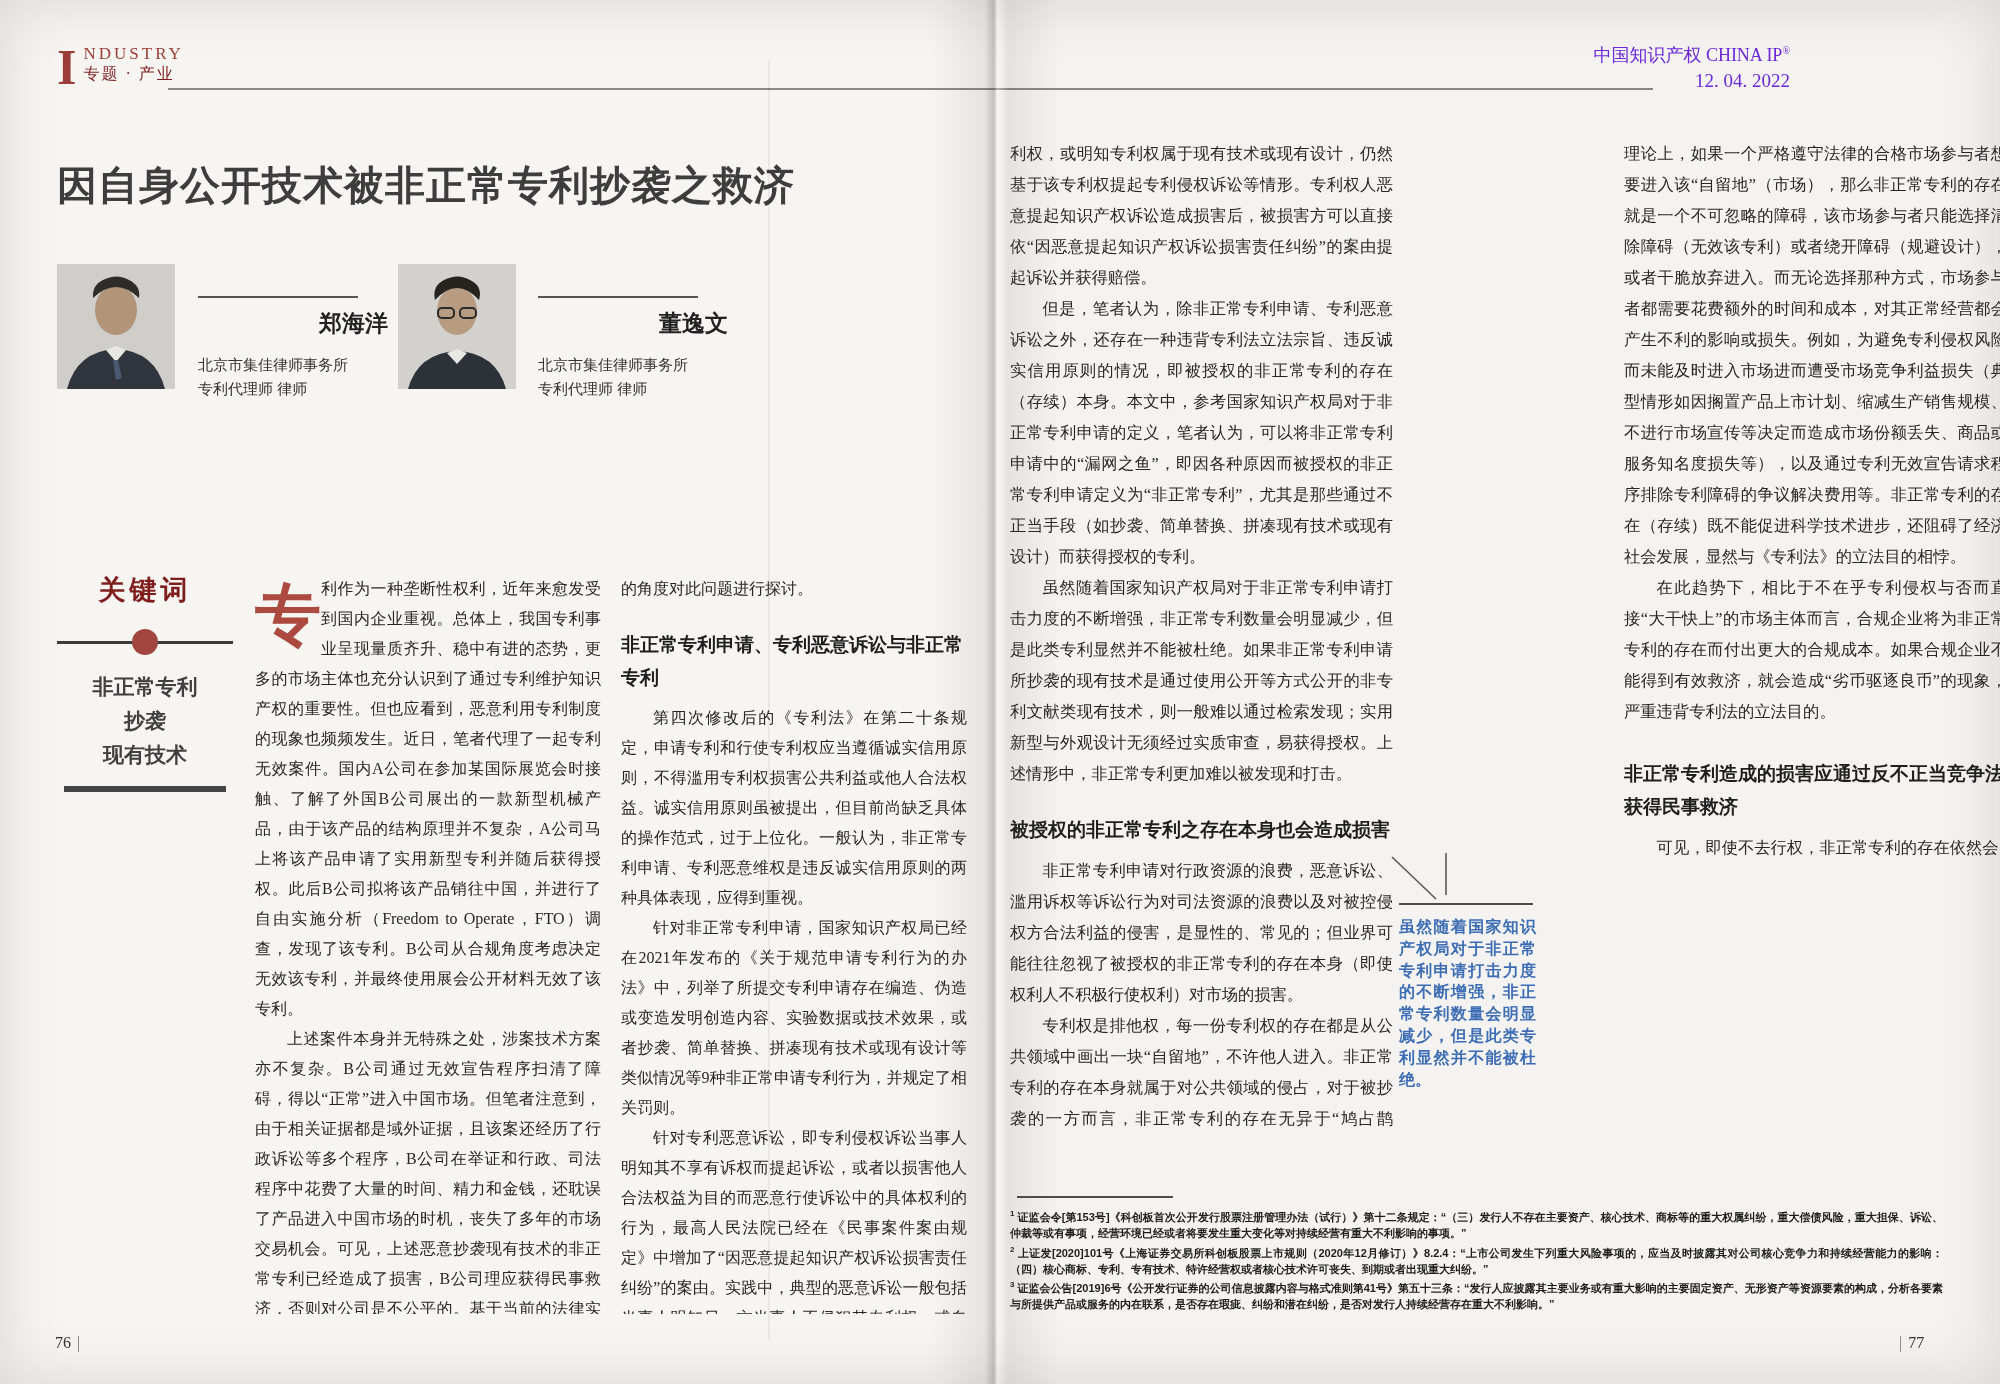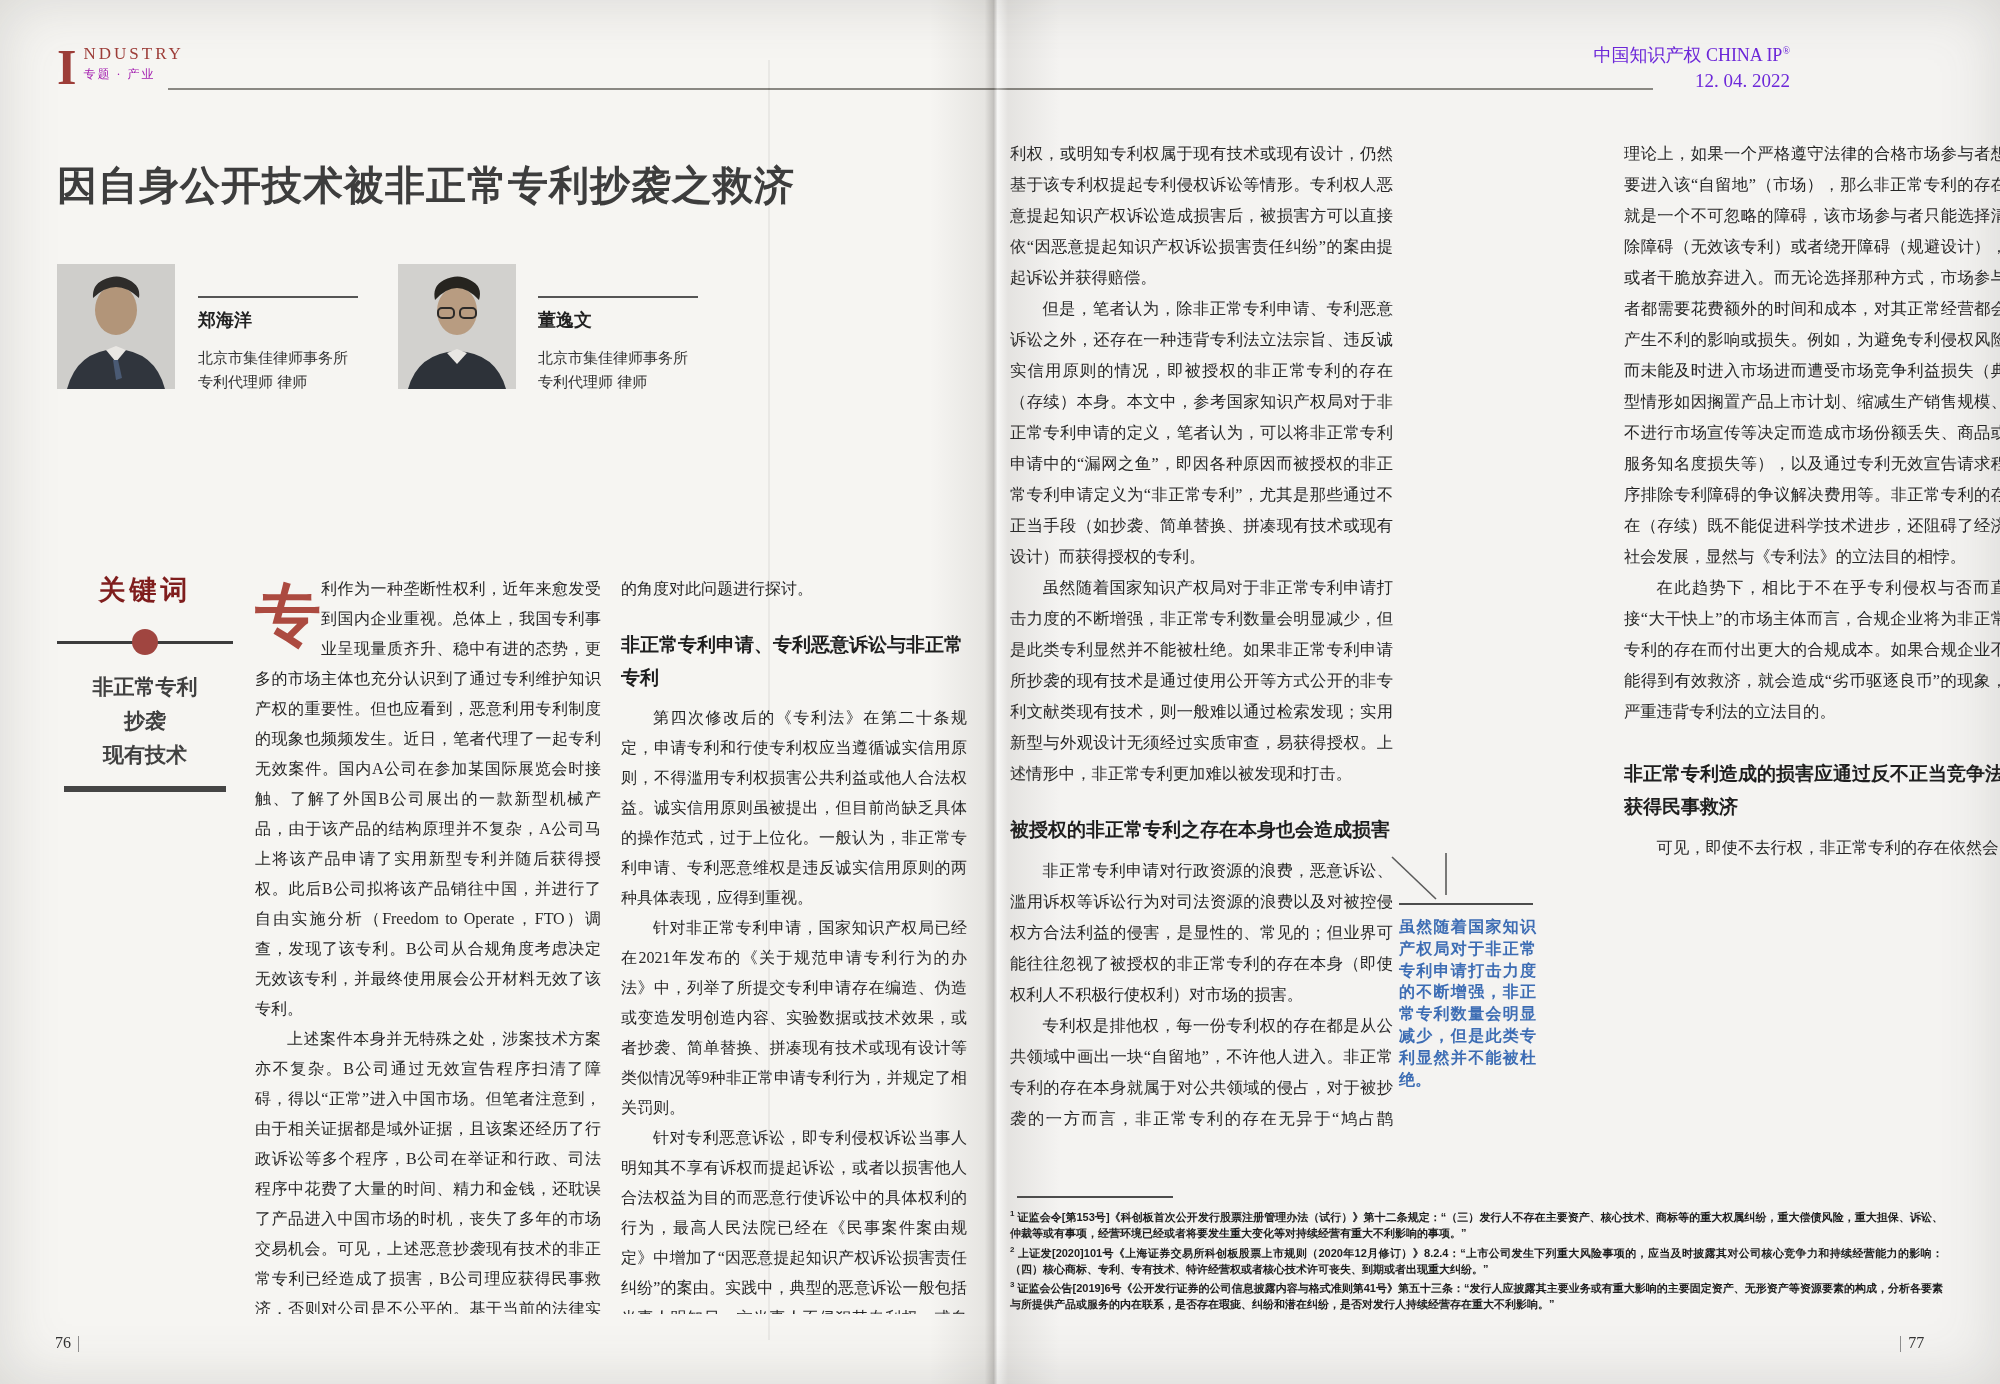--- a/index.html
+++ b/index.html
@@ -10,35 +10,35 @@
   .fold{position:absolute;left:930px;top:0;width:130px;height:1384px;pointer-events:none;
         background:linear-gradient(to right,rgba(0,0,0,0) 0%,rgba(90,85,78,0.10) 42%,rgba(60,55,50,0.28) 49%,rgba(255,255,255,0.35) 52%,rgba(90,85,78,0.10) 60%,rgba(0,0,0,0) 100%);}
   .crease{position:absolute;left:768px;top:60px;width:2px;height:1280px;background:rgba(0,0,0,0.05);pointer-events:none;}
   .edge-shade{position:absolute;left:0;top:0;width:2000px;height:1384px;pointer-events:none;
         box-shadow:inset 0 0 60px rgba(80,75,70,0.18);}
 
   
   .masthead{position:absolute;left:57px;top:44px;}
   .mast-i{float:left;font-size:50px;line-height:46px;color:#9d3d38;font-weight:bold;margin-right:7px;}
   .mast-en{font-size:17px;letter-spacing:3px;color:#9d3d38;line-height:19px;}
-  .mast-cn{font-size:12px;color:#a21caf;line-height:22px;letter-spacing:2px;}
+  .mast-cn{font-size:16px;color:#7f1d1d;line-height:22px;letter-spacing:2px;}
   .head-rule{position:absolute;left:168px;top:88px;width:1485px;height:1.5px;background:#8a8883;}
   .brand-block{position:absolute;left:1540px;top:38px;width:250px;text-align:right;color:#6d28d9;}
   .brand-line{font-size:18px;line-height:26px;}
   .brand-line sup{font-size:10px;}
   .brand-date{font-size:19px;line-height:26px;}
 
   
   .article-title{position:absolute;left:57px;top:158px;width:920px;font-family:"Liberation Sans","DejaVu Sans",sans-serif;
         font-weight:800;font-size:40px;letter-spacing:1px;color:#3d3d3d;}
   .photo{position:absolute;width:118px;height:125px;overflow:hidden;background:linear-gradient(#d8d7d4,#c6c5c2);}
   .photo svg{display:block;}
   .author-text{position:absolute;width:190px;}
   .author-rule{width:160px;height:1.5px;background:#555;margin-bottom:10px;}
-  .author-name{font-family:Liberation Serif, serif;font-weight:700;font-size:18px;color:#222;margin:0 0 14px 0;}
+  .author-name{font-family:Liberation Serif, serif;font-weight:700;font-size:23px;color:#222;margin:0 0 14px 0;text-align:right;}
   .author-aff{font-family:"Liberation Sans","DejaVu Sans",sans-serif;font-size:15px;color:#333;line-height:24px;margin:0;}
 
   
   .kw{position:absolute;left:57px;top:572px;width:176px;text-align:center;}
   .kw-title{font-size:27px;font-weight:bold;letter-spacing:4px;color:#7f1d1d;}
   .kw-sep{position:relative;height:28px;margin:20px 0 14px 0;}
   .kw-sep .line{position:absolute;left:0;top:13px;width:100%;height:3px;background:#3c3c3c;}
   .kw-sep .dot{position:absolute;left:50%;top:1px;margin-left:-13px;width:26px;height:26px;border-radius:50%;background:#a04540;}
   .kw-item{font-size:21px;font-weight:bold;line-height:34px;color:#404040;}
   .kw-rule{margin:14px auto 0 auto;width:162px;height:6px;background:#454545;}

